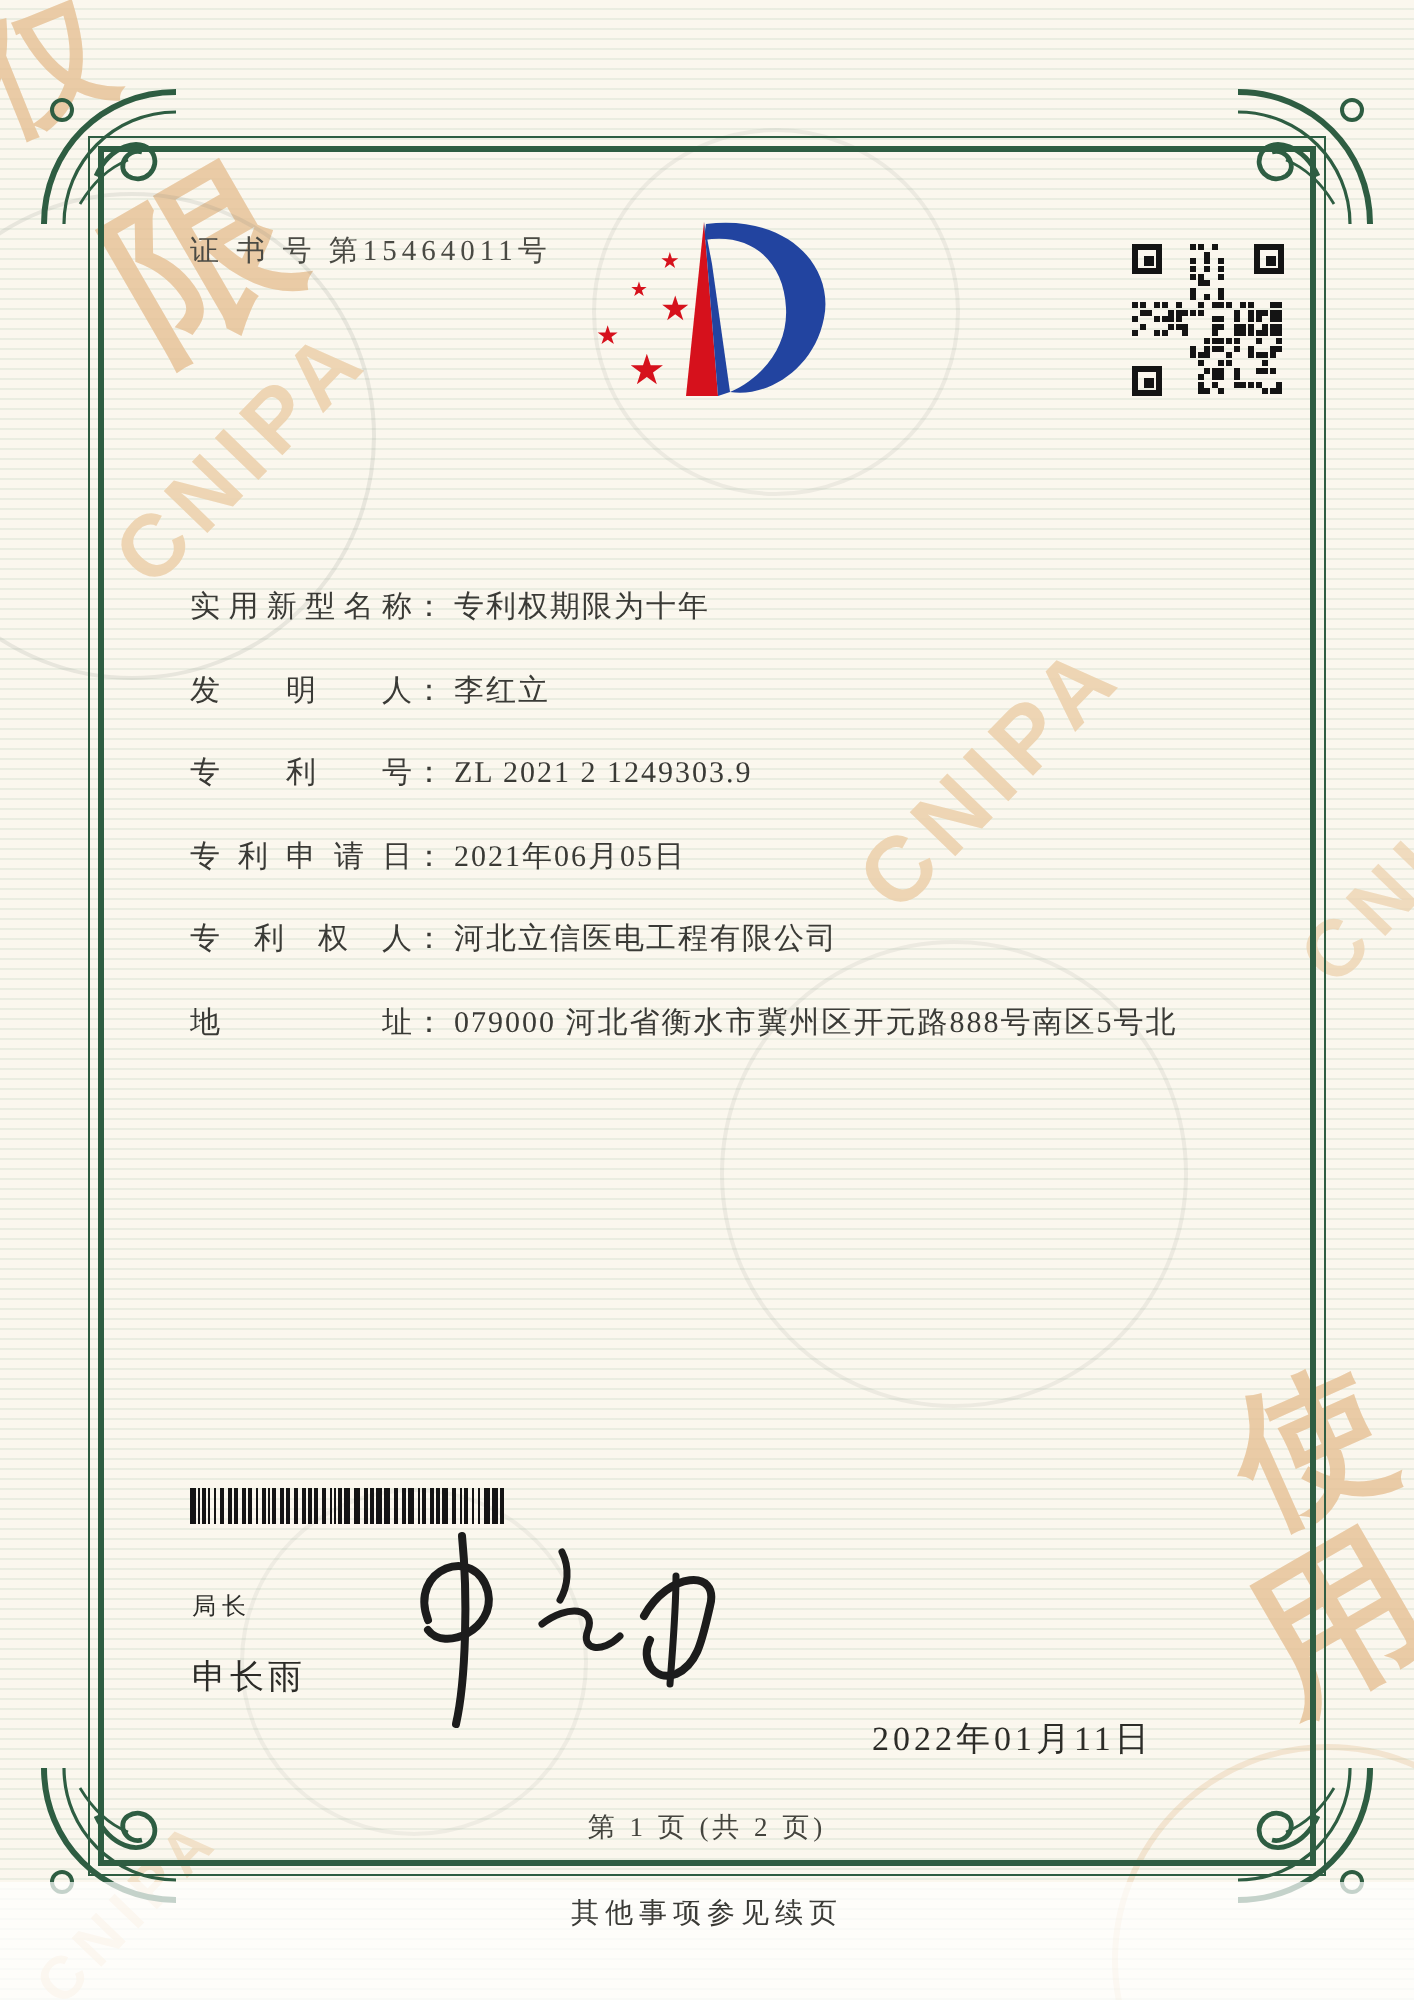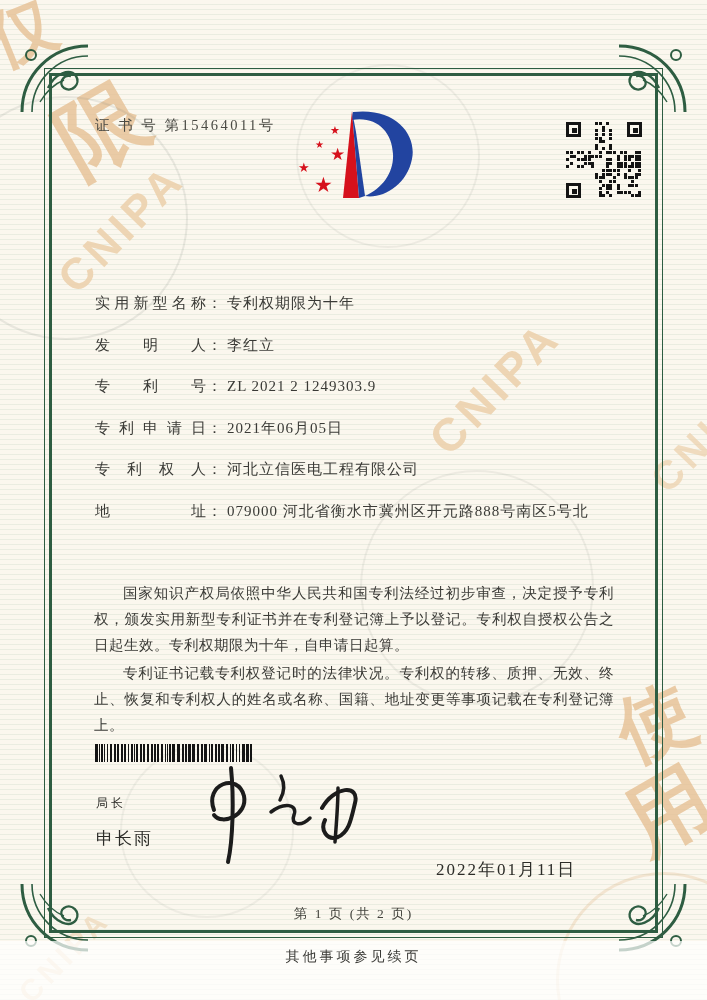--- a/index.html
+++ b/index.html
@@ -295,24 +295,20 @@
     <div class="fields">
       <div class="frow"><span class="flabel">实用新型名称</span><span class="fcolon">：</span><span class="fvalue">专利权期限为十年</span></div>
       <div class="frow"><span class="flabel">发明人</span><span class="fcolon">：</span><span class="fvalue">李红立</span></div>
       <div class="frow"><span class="flabel">专利号</span><span class="fcolon">：</span><span class="fvalue">ZL 2021 2 1249303.9</span></div>
       <div class="frow"><span class="flabel">专利申请日</span><span class="fcolon">：</span><span class="fvalue">2021年06月05日</span></div>
       <div class="frow"><span class="flabel">专利权人</span><span class="fcolon">：</span><span class="fvalue">河北立信医电工程有限公司</span></div>
       <div class="frow"><span class="flabel">地址</span><span class="fcolon">：</span><span class="fvalue">079000 河北省衡水市冀州区开元路888号南区5号北</span></div>
     </div>
 
 
-    <div class="paras">
-      <p>国家知识产权局依照中华人民共和国专利法经过初步审查，决定授予专利权，颁发实用新型专利证书并在专利登记簿上予以登记。专利权自授权公告之日起生效。专利权期限为十年，自申请日起算。</p>
-      <p>专利证书记载专利权登记时的法律状况。专利权的转移、质押、无效、终止、恢复和专利权人的姓名或名称、国籍、地址变更等事项记载在专利登记簿上。</p>
-    </div>
 
     <div class="barcode" id="barcode">
         <i style="width: 3px; margin-right: 1px;"></i>
         <i style="width: 1px; margin-right: 1px;"></i>
         <i style="width: 2px; margin-right: 1px;"></i>
         <i style="width: 1px; margin-right: 2px;"></i>
         <i style="width: 1px; margin-right: 2px;"></i>
         <i style="width: 2px; margin-right: 2px;"></i>
         <i style="width: 2px; margin-right: 1px;"></i>
         <i style="width: 2px; margin-right: 2px;"></i>

